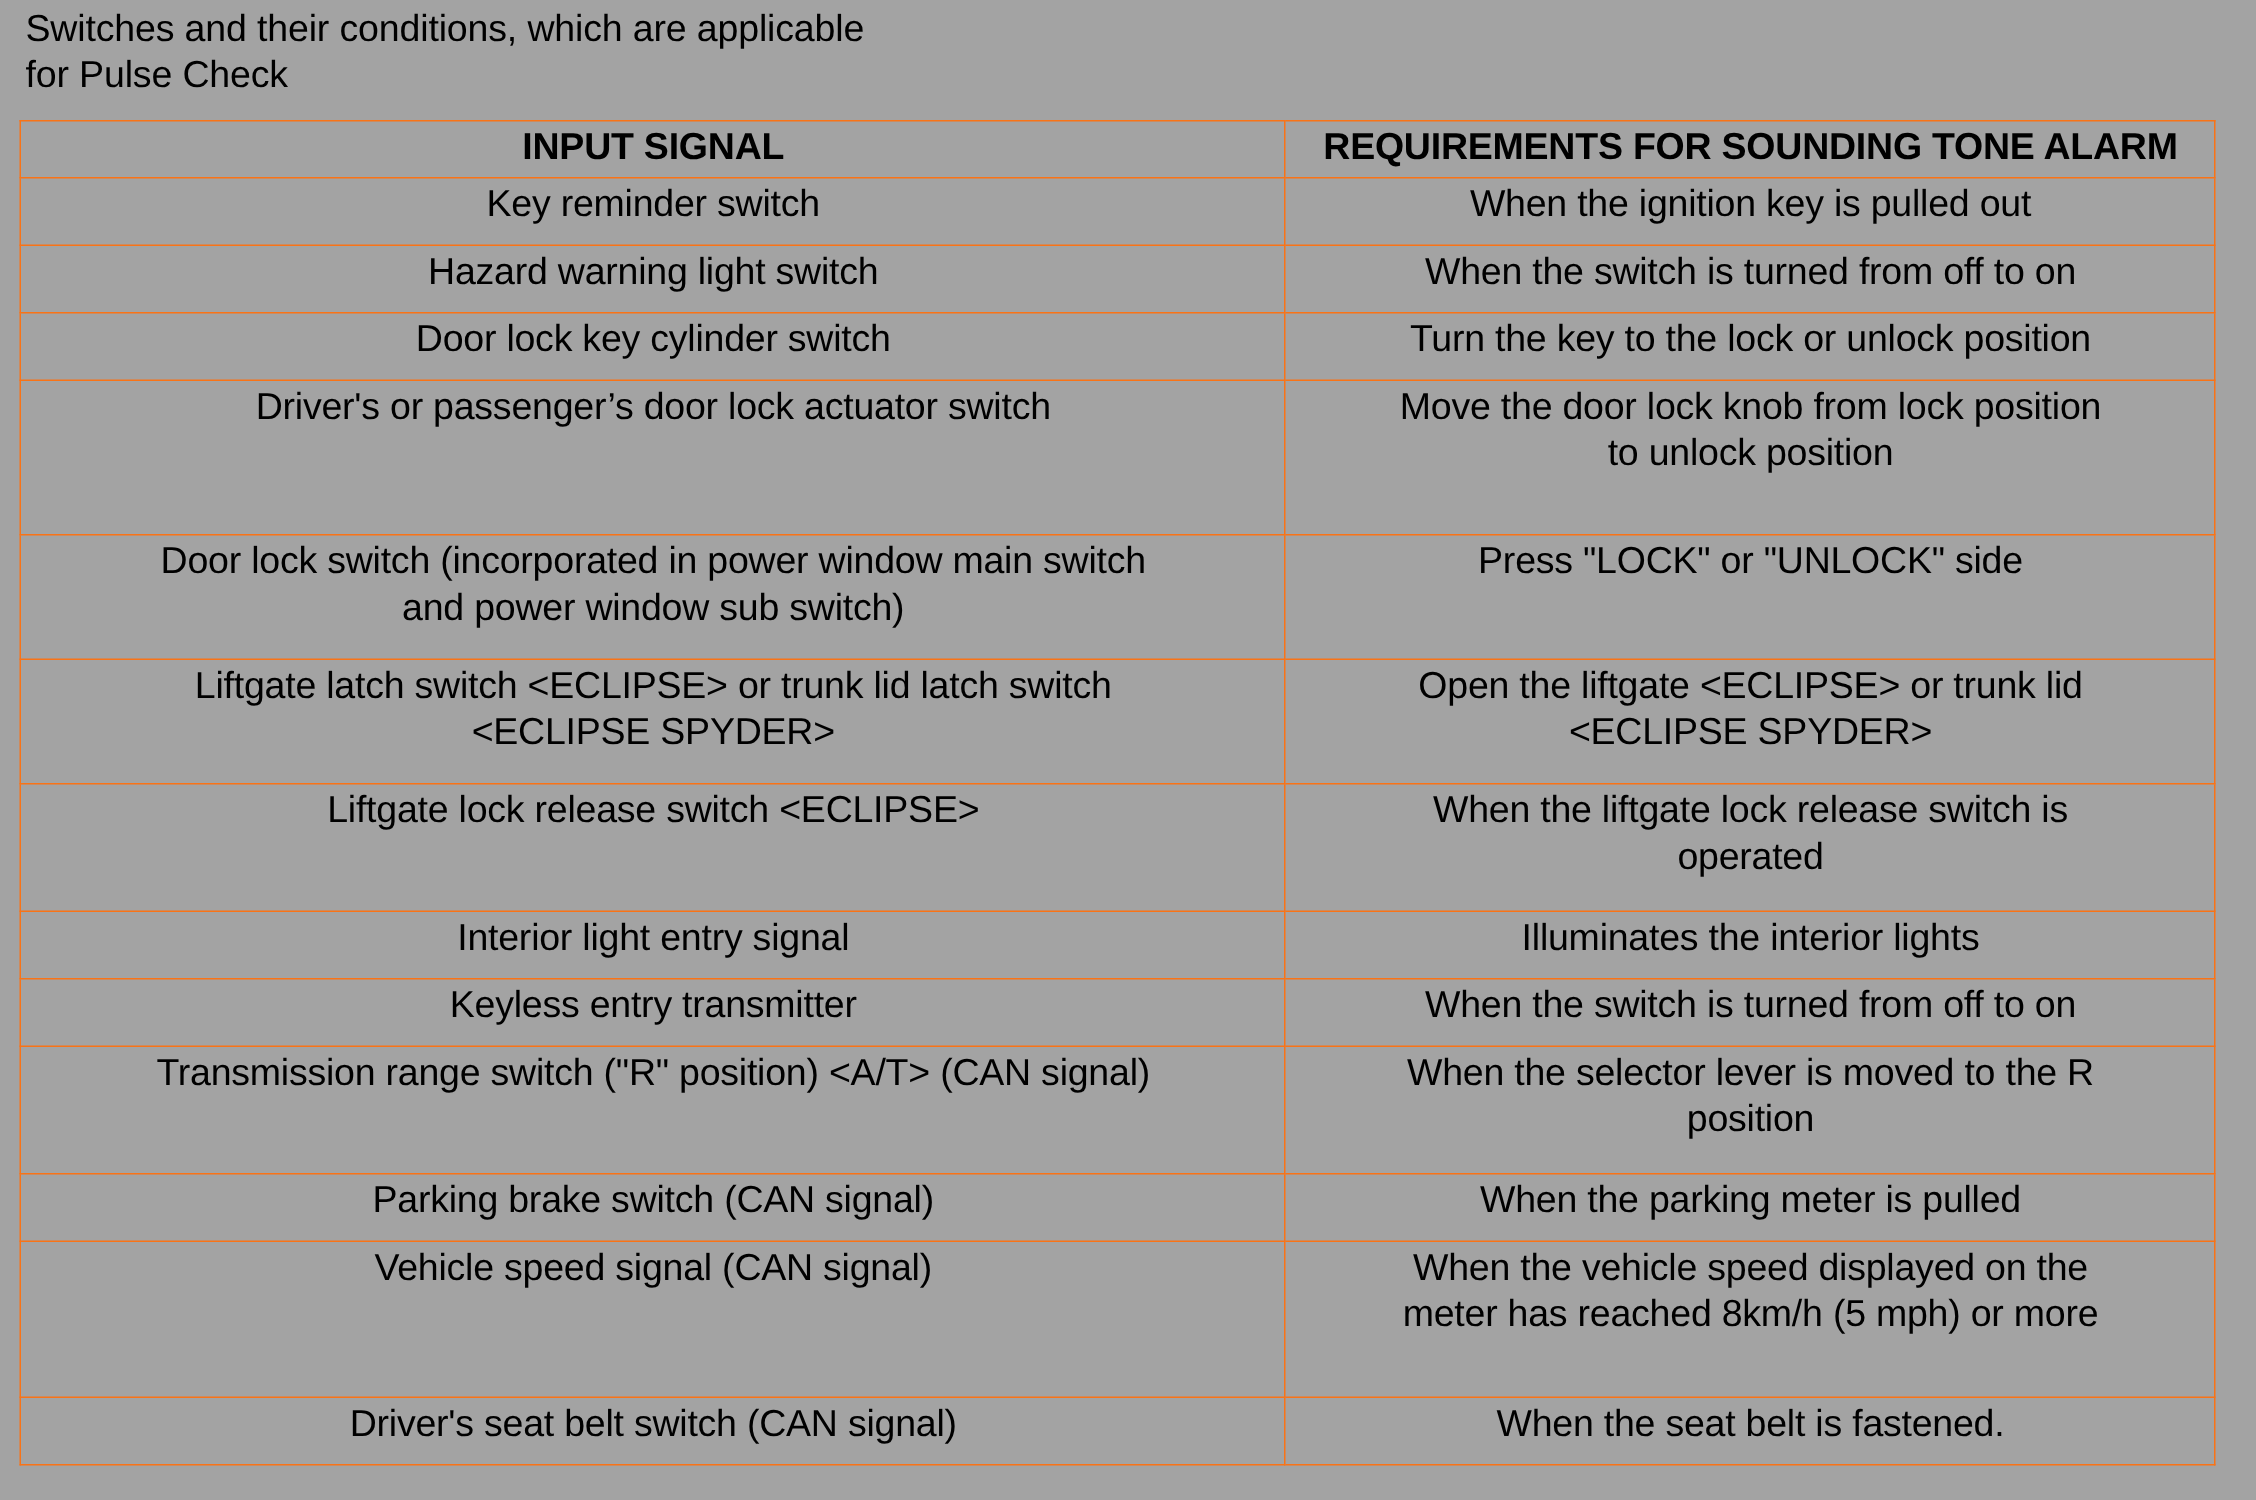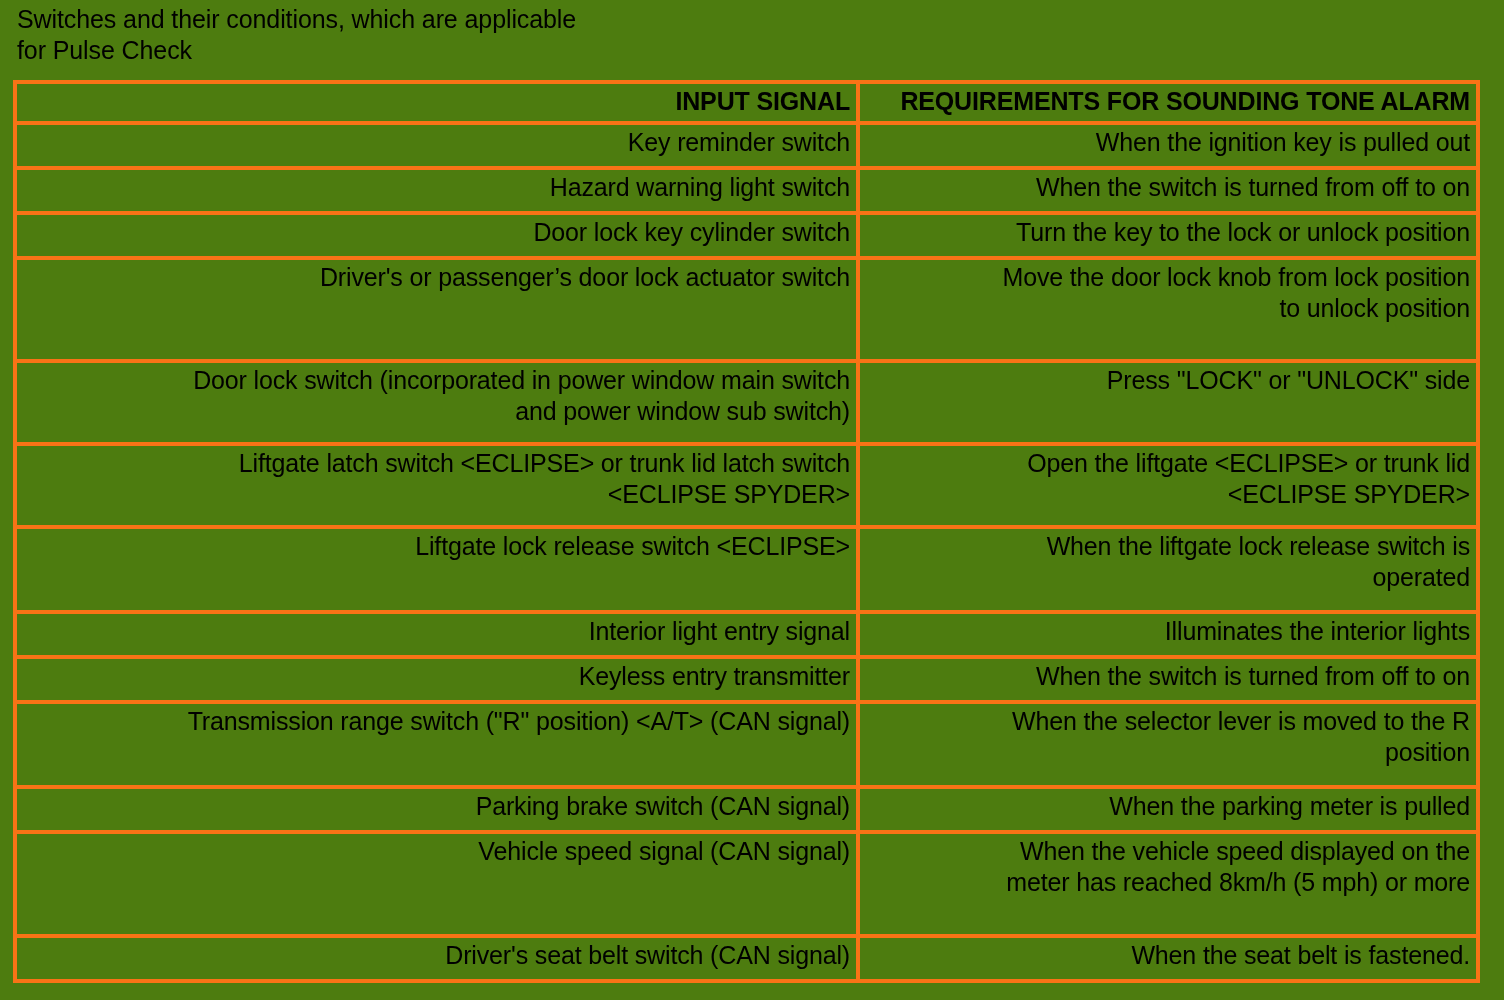--- a/index.html
+++ b/index.html
@@ -14,21 +14,21 @@
     overflow: hidden;
     font-family: "Liberation Sans", sans-serif;
     color: #000000;
     -webkit-font-smoothing: none;
   }
 
   #page {
     position: relative;
     width: 1504px;
     height: 1000px;
-    background: #4d7c0f;
+    background: #a3a3a3;
   }
 
   
   #caption {
     position: absolute;
     left: 17px;
     top: 4px;
     width: 900px;
     font-size: 25px;
     line-height: 31px;
@@ -44,24 +44,24 @@
     top: 80px;
     width: 1463px;
     border-collapse: collapse;
     table-layout: fixed;
   }
   #signal-table col.c-input { width: 843px; }
   #signal-table col.c-req   { width: 620px; }
 
   #signal-table th,
   #signal-table td {
-    border: 4px solid #f97316;
+    border: 1px solid #f97316;
     padding: 2px 6px 4px 7px;
     vertical-align: top;
-    text-align: right;
+    text-align: center;
     font-size: 25px;
     line-height: 31px;
     font-weight: 400;
     letter-spacing: -0.15px;
   }
   #signal-table th {
     font-weight: 700;
   }
 
   .cell-text {

